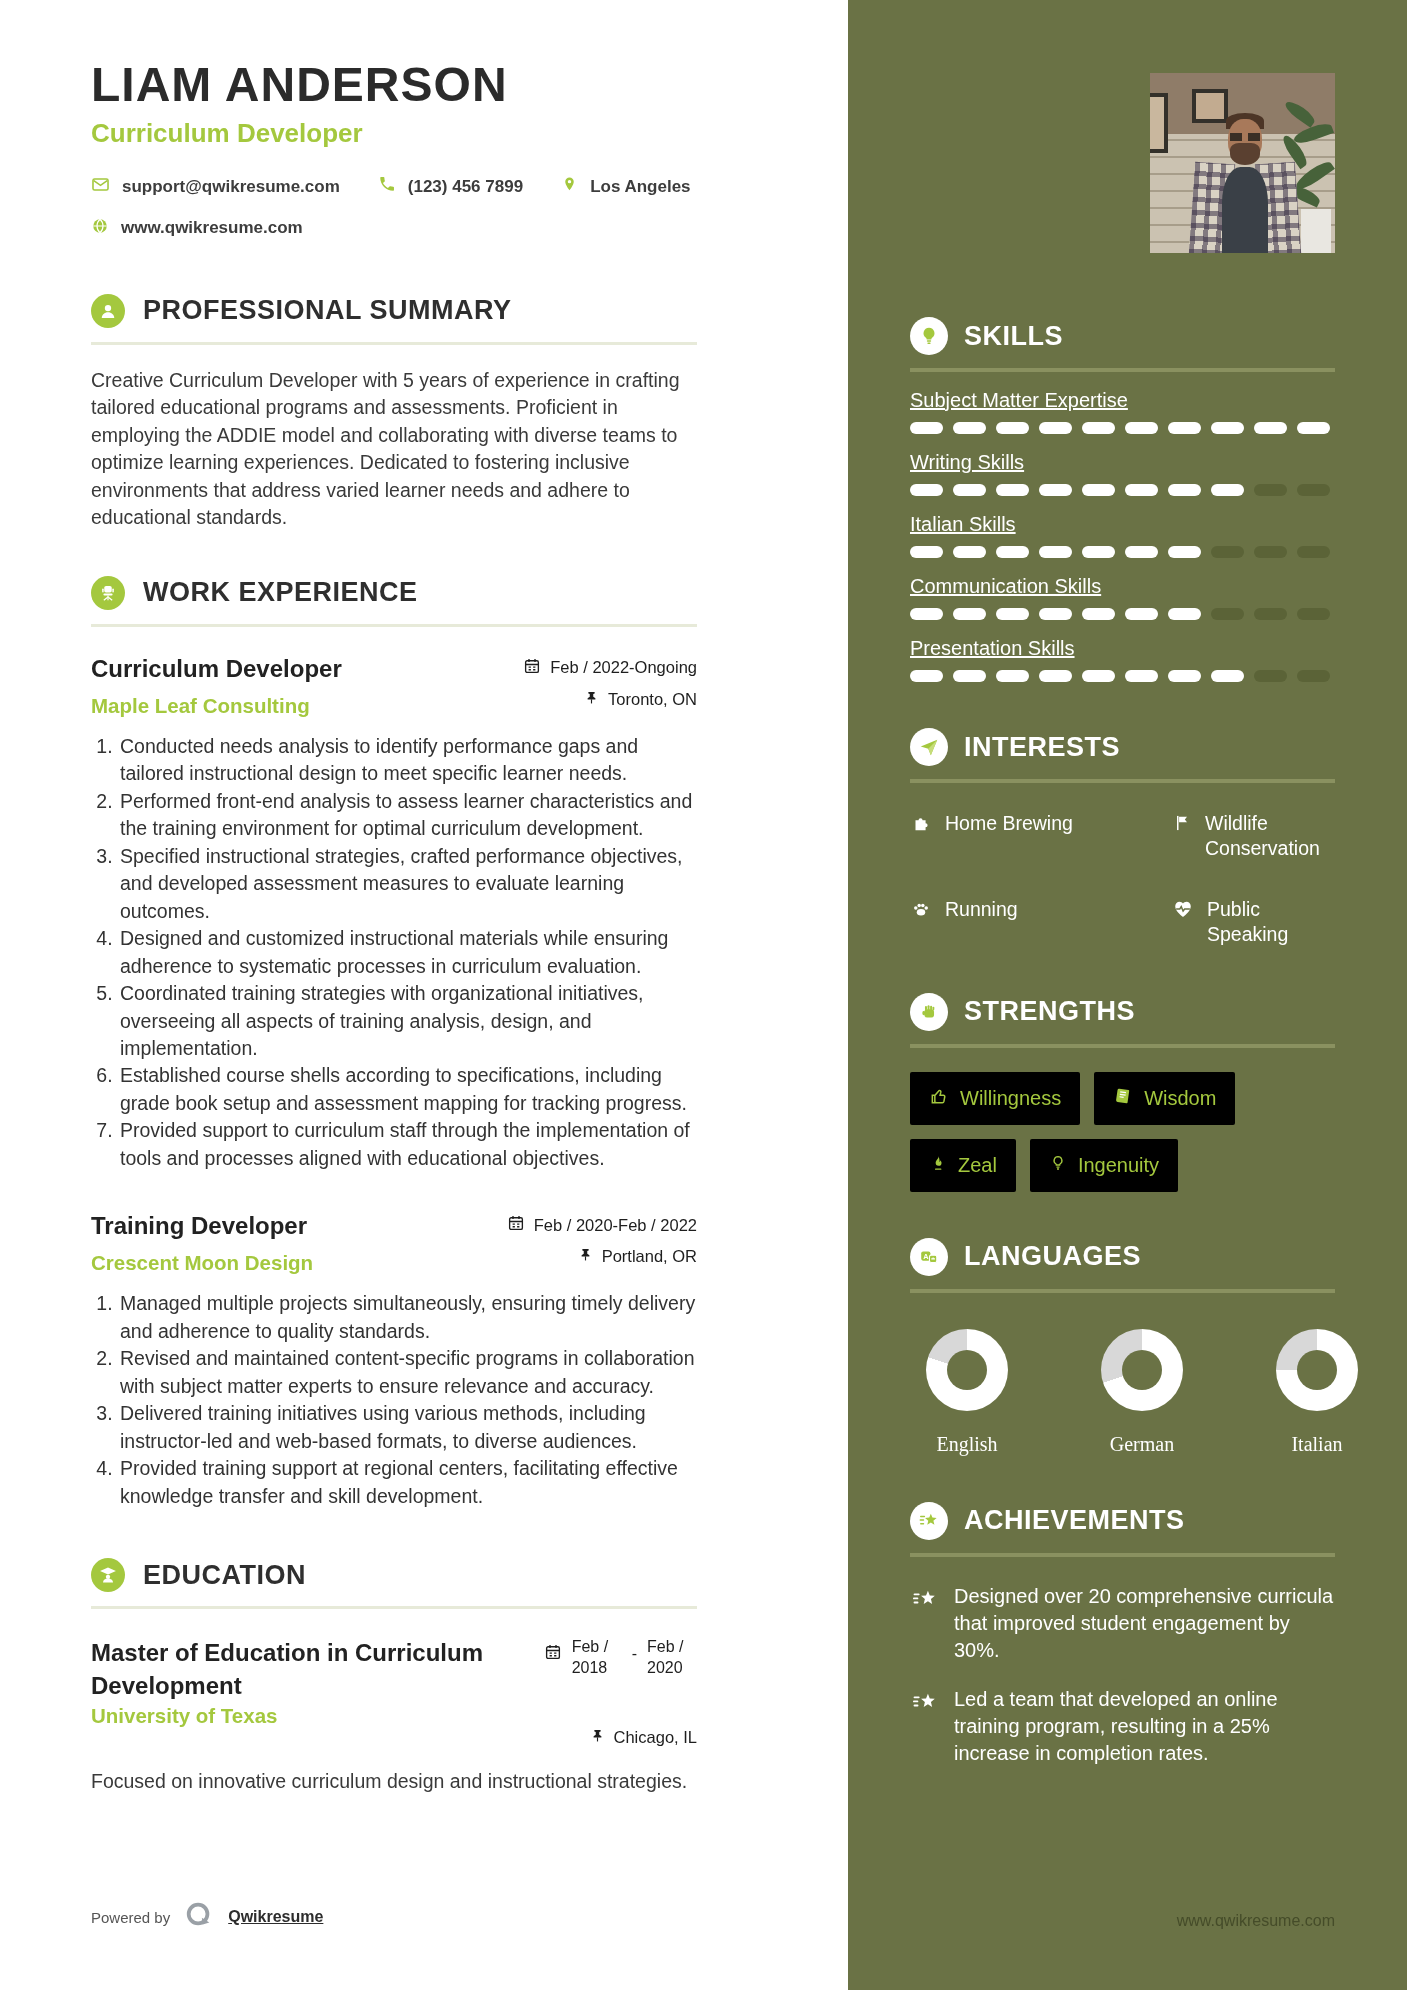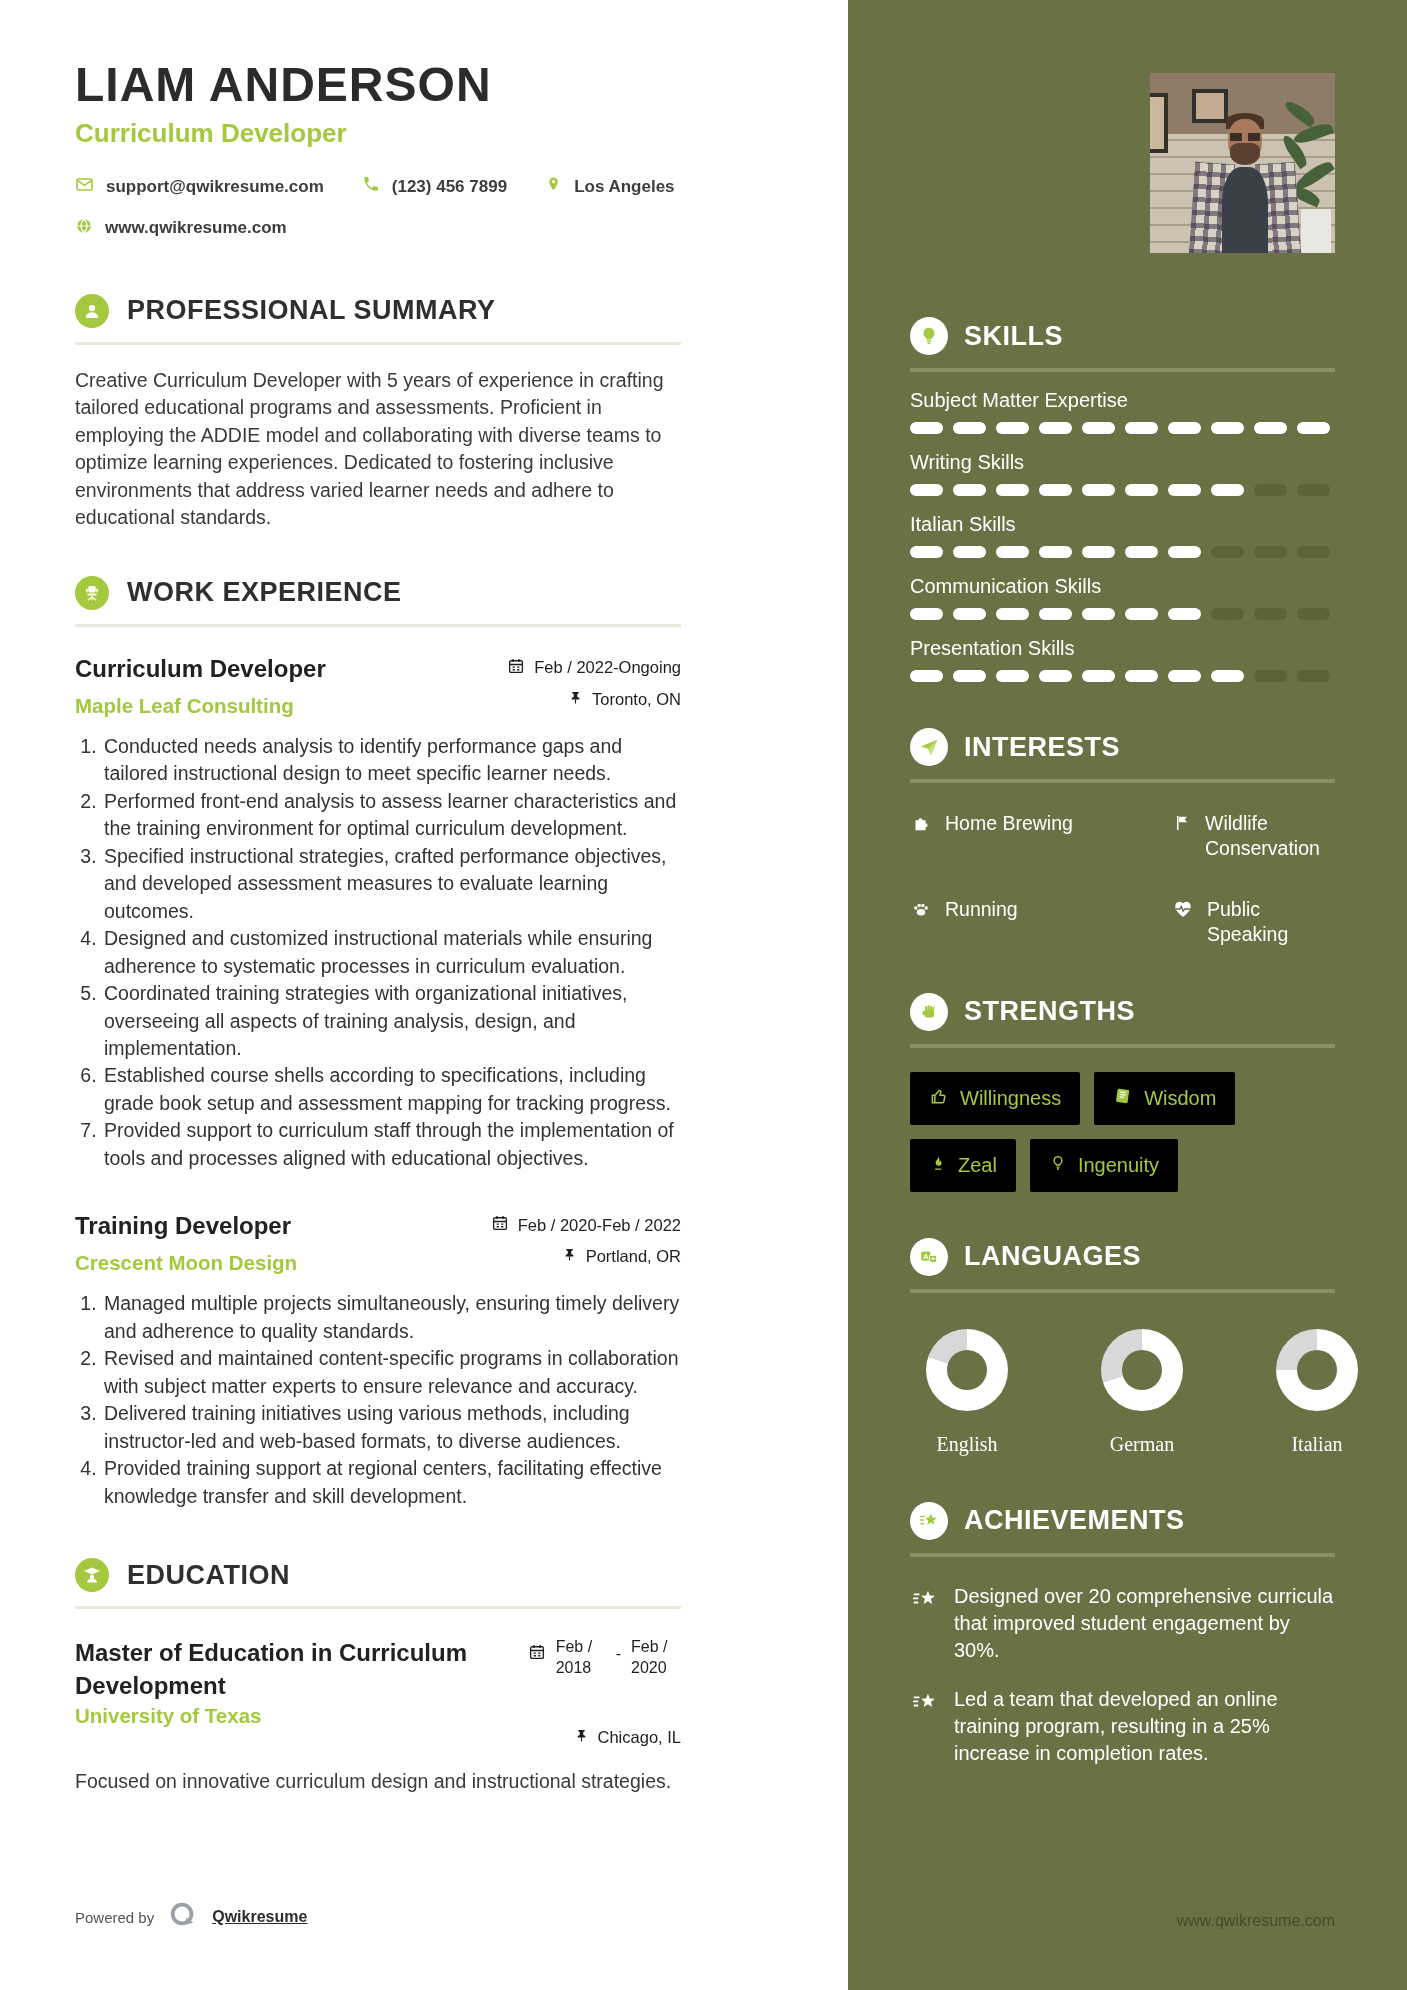--- a/index.html
+++ b/index.html
@@ -10,21 +10,21 @@
     --dark:#2b2b2b;
     --body:#3a3a3a;
     --rule:#e7ead9;
     --side-rule:#8a9160;
   }
   *{margin:0;padding:0;box-sizing:border-box;}
   body{background:#fff;font-family:"Liberation Sans",sans-serif;}
   .page{position:relative;width:1407px;height:1990px;background:#fff;overflow:hidden;}
 
   
-  .main{position:absolute;left:0;top:0;width:745px;height:100%;padding:58px 64px 0 75px;}
+  .main{position:absolute;left:16px;top:0;width:745px;height:100%;padding:58px 64px 0 75px;}
   .name{font-size:48px;font-weight:700;letter-spacing:1px;color:var(--dark);line-height:1.12;}
   .job-title-top{font-size:26px;font-weight:700;color:var(--accent);margin-top:6px;}
   .contact{margin-top:26px;display:flex;flex-wrap:wrap;align-items:center;column-gap:38px;row-gap:18px;max-width:620px;}
   .contact-item{display:flex;align-items:center;gap:12px;font-size:17px;font-weight:700;color:#3d3d3d;}
   .contact-item svg{flex:none;}
 
   .section{margin-top:54px;}
   .sec-head{display:flex;align-items:center;gap:18px;}
   .sec-badge{width:34px;height:34px;border-radius:50%;background:var(--accent);display:flex;align-items:center;justify-content:center;flex:none;}
   .sec-title{font-size:27px;font-weight:700;color:#2f2f2f;letter-spacing:.5px;}
@@ -73,21 +73,21 @@
                          repeating-linear-gradient(90deg,rgba(58,48,70,.55) 0 5px,transparent 5px 13px);}
   .photo .plaid.l{left:42px;transform:rotate(4deg);}
   .photo .plaid.r{left:108px;transform:rotate(-4deg);}
 
   .side-section{margin-top:46px;}
   .side-head{display:flex;align-items:center;gap:16px;}
   .side-badge{width:38px;height:38px;border-radius:50%;background:#fff;display:flex;align-items:center;justify-content:center;flex:none;}
   .side-title{font-size:27px;font-weight:700;color:#fff;letter-spacing:.5px;}
   .side-rule{height:4px;background:var(--side-rule);margin-top:13px;}
 
-  .skill-label{margin-top:17px;font-size:20px;color:#fff;}
+  .skill-label{margin-top:17px;font-size:20px;color:#fff;text-decoration:underline;}
   .skill-bar{margin-top:10px;display:flex;gap:10px;}
   .skill-bar .seg{width:33px;height:12px;border-radius:6px;background:var(--bar-empty);}
   .skill-bar .seg.on{background:#fff;}
 
   .interest-grid{margin-top:28px;display:grid;grid-template-columns:262px 1fr;row-gap:36px;}
   .interest-item{display:flex;align-items:flex-start;gap:13px;font-size:19.5px;color:#fff;line-height:1.28;}
   .interest-item svg{flex:none;margin-top:1px;}
 
   .badges{margin-top:24px;display:flex;flex-wrap:wrap;gap:14px;max-width:380px;}
   .badge{background:#000000;display:inline-flex;align-items:center;gap:11px;padding:14px 19px;

